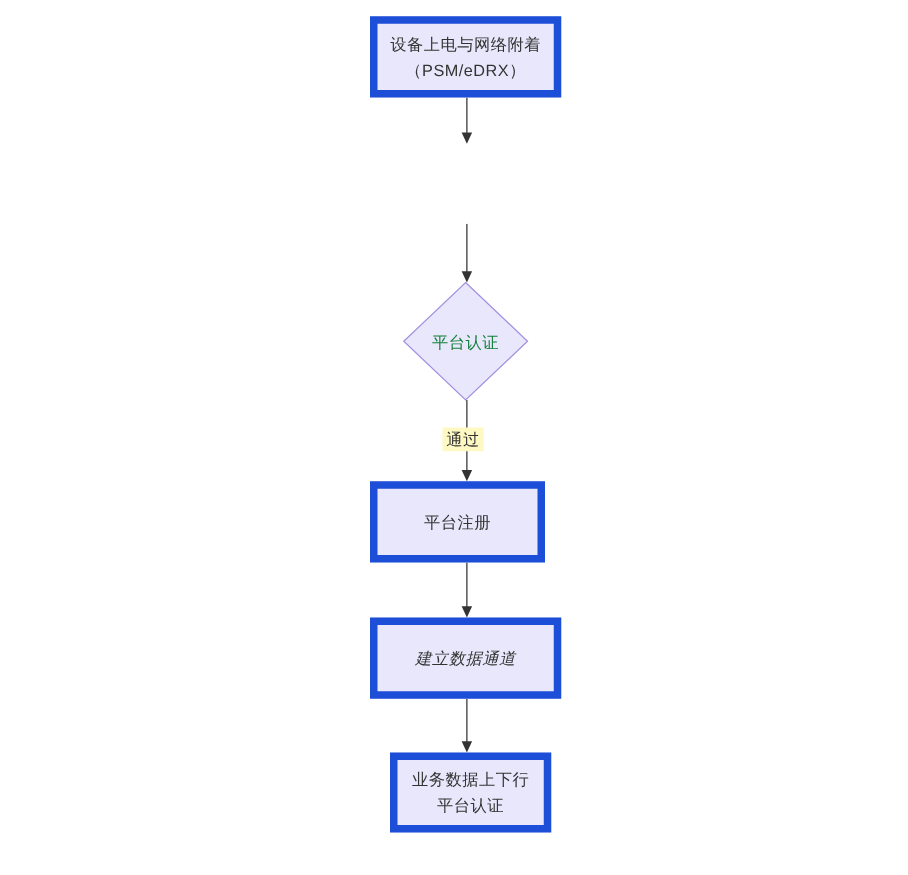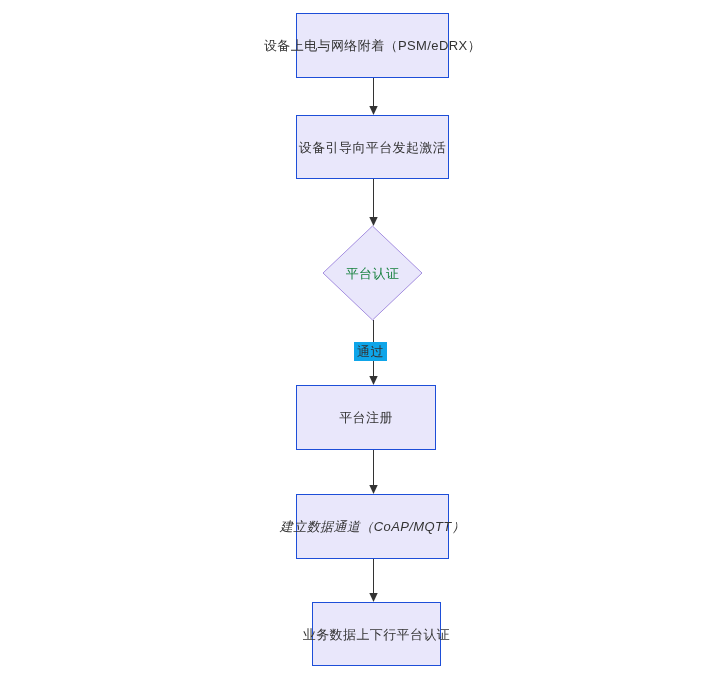--- a/index.html
+++ b/index.html
@@ -16,26 +16,27 @@
     width: 726px;
     height: 700px;
     background: #ffffff;
     overflow: hidden;
   }
   
   .node {
     position: absolute;
     box-sizing: border-box;
     background: #e9e7fb;
-    border: 1px solid #1d4ed8;
+    border: 6px solid #1d4ed8;
     color: #333333;
     font-size: 13px;
     line-height: 21px;
     text-align: center;
     display: flex;
+    flex-direction: column;
     align-items: center;
     justify-content: center;
     white-space: pre;
     letter-spacing: 0.4px;
   }
   .node .line1, .node .line2 {
     display: block;
   }
   
   .decision-wrap {
@@ -60,21 +61,21 @@
     pointer-events: none;
   }
   
   .edge {
     position: absolute;
   }
   .edge svg { display: block; }
 
   .edge-label {
     position: absolute;
-    background: #0ea5e9;
+    background: #fef9c3;
     color: #333333;
     font-size: 13px;
     line-height: 17px;
     padding: 1px 3px;
     letter-spacing: 0.4px;
     white-space: nowrap;
   }
 </style>
 </head>
 <body>
@@ -86,24 +87,20 @@
     <span class="line2">（PSM/eDRX）</span>
   </div>
 
   <div class="edge" style="left:366px; top:78px; width:15px; height:38px;">
     <svg width="15" height="38" viewBox="0 0 15 38">
       <line x1="7.5" y1="0" x2="7.5" y2="30" stroke="#333333" stroke-width="1"></line>
       <polygon points="7.5,37 3.3,28 11.7,28" fill="#333333"></polygon>
     </svg>
   </div>
 
-  <div class="node" style="left:296px; top:115px; width:153px; height:64px;">
-    <span class="line1">设备引导</span>
-    <span class="line2">向平台发起激活</span>
-  </div>
 
   <div class="edge" style="left:366px; top:179px; width:15px; height:48px;">
     <svg width="15" height="48" viewBox="0 0 15 48">
       <line x1="7.5" y1="0" x2="7.5" y2="40" stroke="#333333" stroke-width="1"></line>
       <polygon points="7.5,47 3.3,38 11.7,38" fill="#333333"></polygon>
     </svg>
   </div>
 
   <div class="decision-wrap" style="left:322px; top:225px; width:101px; height:96px;">
     <svg width="101" height="96" viewBox="0 0 101 96">
@@ -126,21 +123,20 @@
 
   <div class="edge" style="left:366px; top:450px; width:15px; height:45px;">
     <svg width="15" height="45" viewBox="0 0 15 45">
       <line x1="7.5" y1="0" x2="7.5" y2="37" stroke="#333333" stroke-width="1"></line>
       <polygon points="7.5,44 3.3,35 11.7,35" fill="#333333"></polygon>
     </svg>
   </div>
 
   <div class="node" style="left:296px; top:494px; width:153px; height:65px;font-style:italic;">
     <span class="line1">建立数据通道</span>
-    <span class="line2">（CoAP/MQTT）</span>
   </div>
 
   <div class="edge" style="left:366px; top:559px; width:15px; height:44px;">
     <svg width="15" height="44" viewBox="0 0 15 44">
       <line x1="7.5" y1="0" x2="7.5" y2="36" stroke="#333333" stroke-width="1"></line>
       <polygon points="7.5,43 3.3,34 11.7,34" fill="#333333"></polygon>
     </svg>
   </div>
 
   <div class="node" style="left:312px; top:602px; width:129px; height:64px;">

